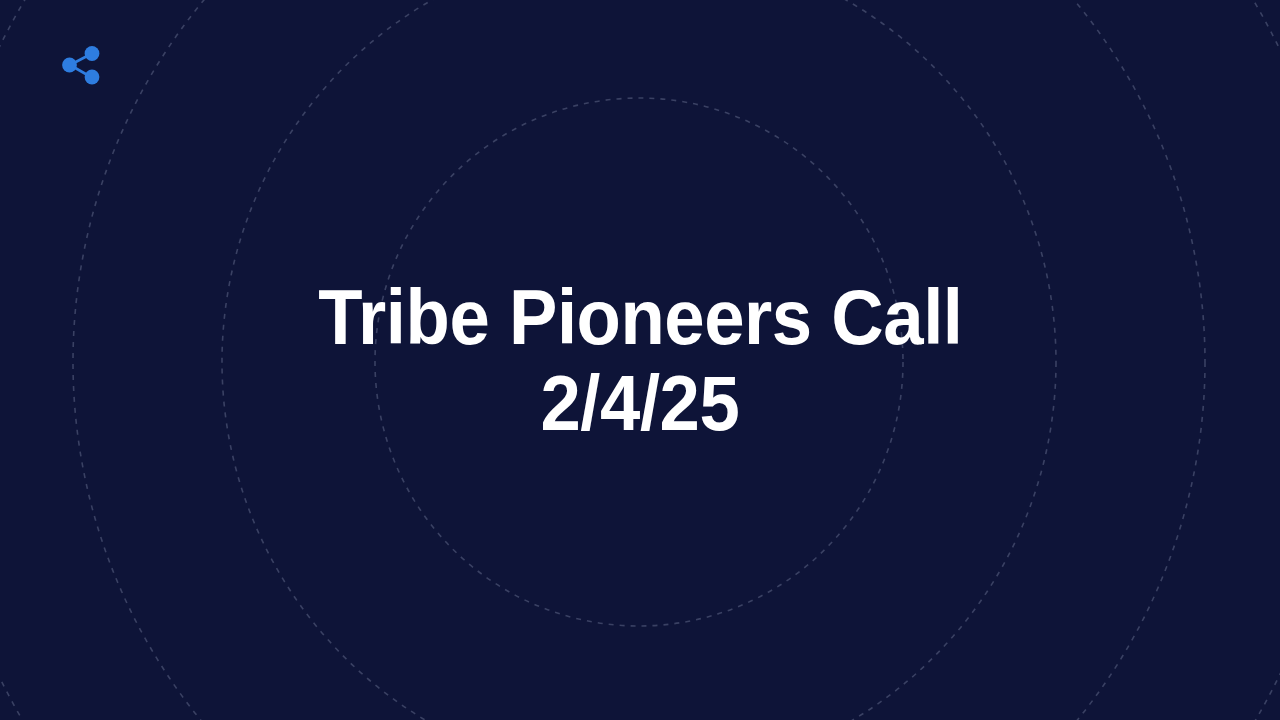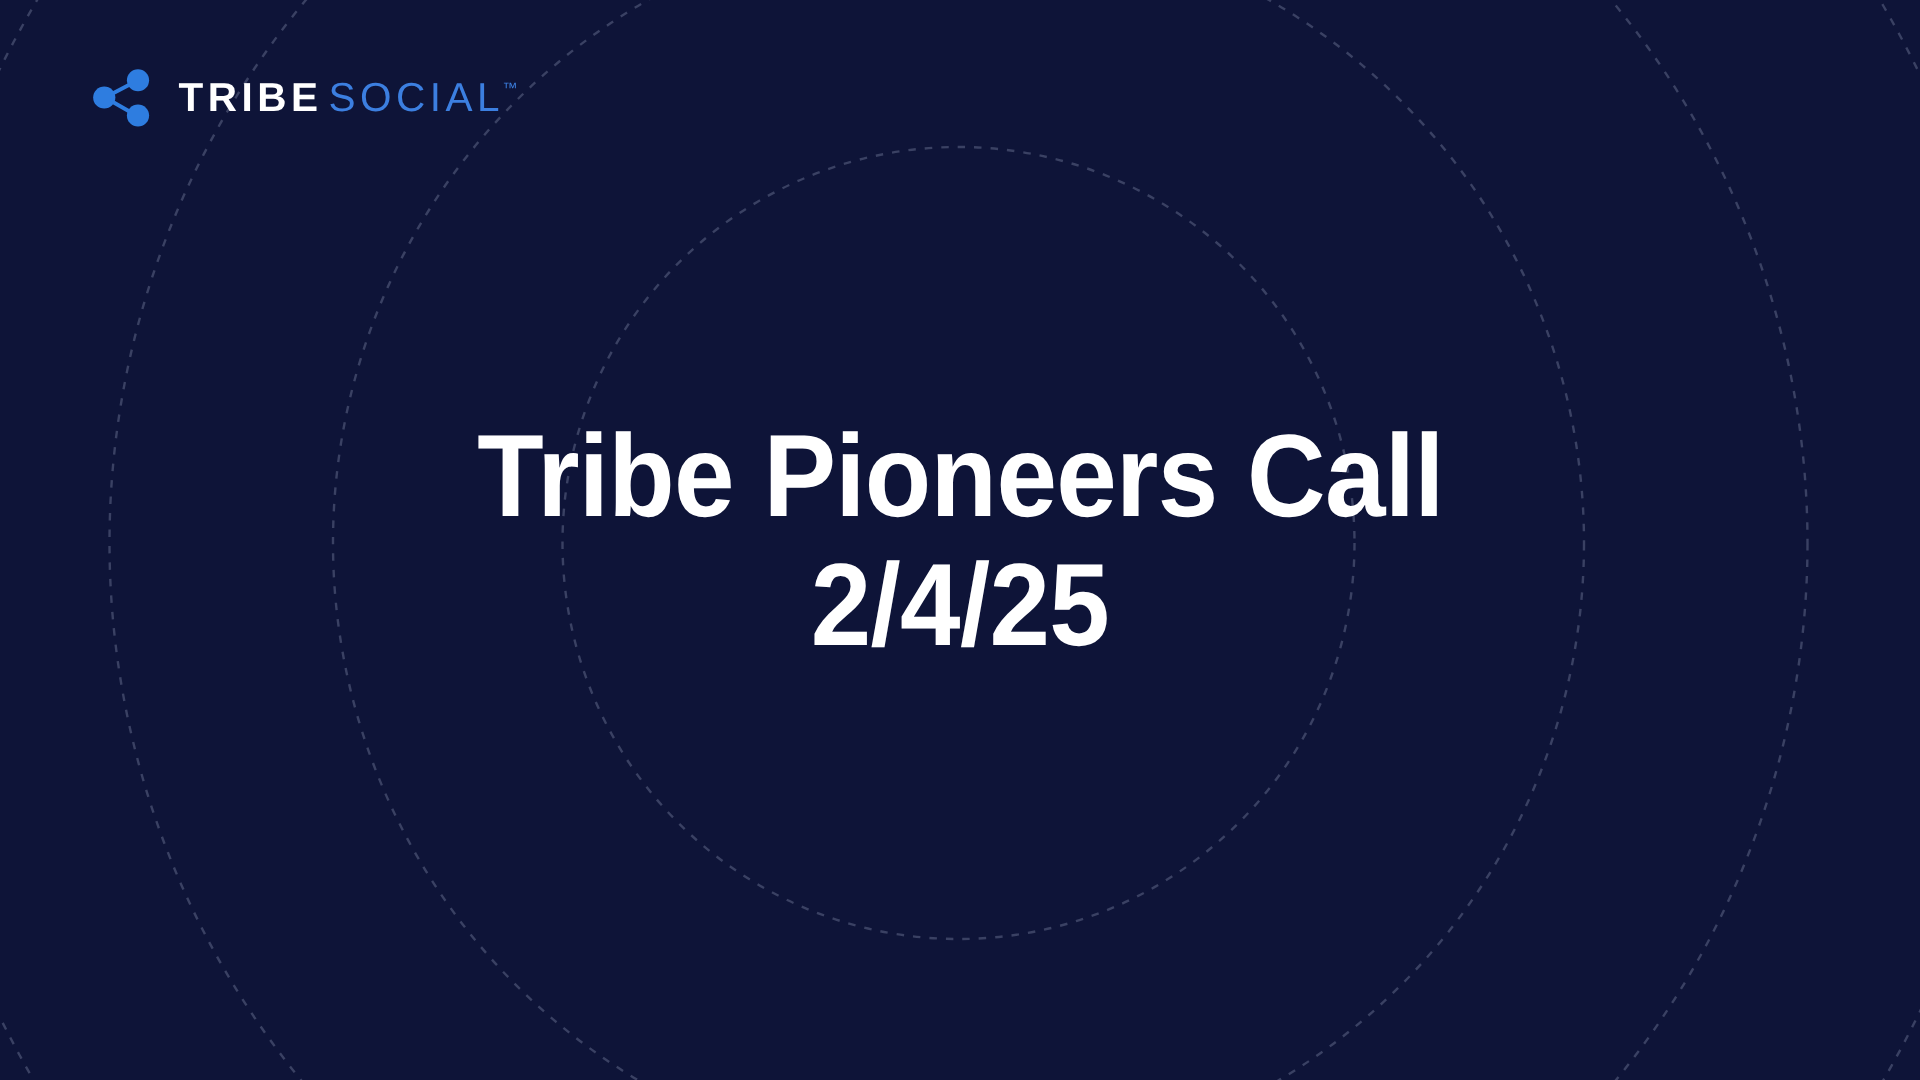--- a/index.html
+++ b/index.html
@@ -131,25 +131,20 @@
     <svg id="logo-mark" viewBox="0 0 48 48" xmlns="http://www.w3.org/2000/svg" aria-hidden="true">
       <g stroke="#2e7de0" stroke-width="2.6" stroke-linecap="round">
         <line x1="13" y1="24" x2="34" y2="13"></line>
         <line x1="13" y1="24" x2="34" y2="36"></line>
       </g>
       <circle cx="12.5" cy="24" r="7.4" fill="#2e7de0"></circle>
       <circle cx="35" cy="12.5" r="7.4" fill="#2e7de0"></circle>
       <circle cx="35" cy="36" r="7.4" fill="#2e7de0"></circle>
     </svg>
 
-    <div id="logo-wordmark">
-      <span class="word-tribe">TRIBE</span>
-      <span class="word-social">SOCIAL</span>
-      <span class="word-tm">™</span>
-    </div>
 
   </div>
 
   <div id="title-block">
     <div class="title-line">Tribe Pioneers Call</div>
     <div class="title-line">2/4/25</div>
   </div>
 
 </div>
 

